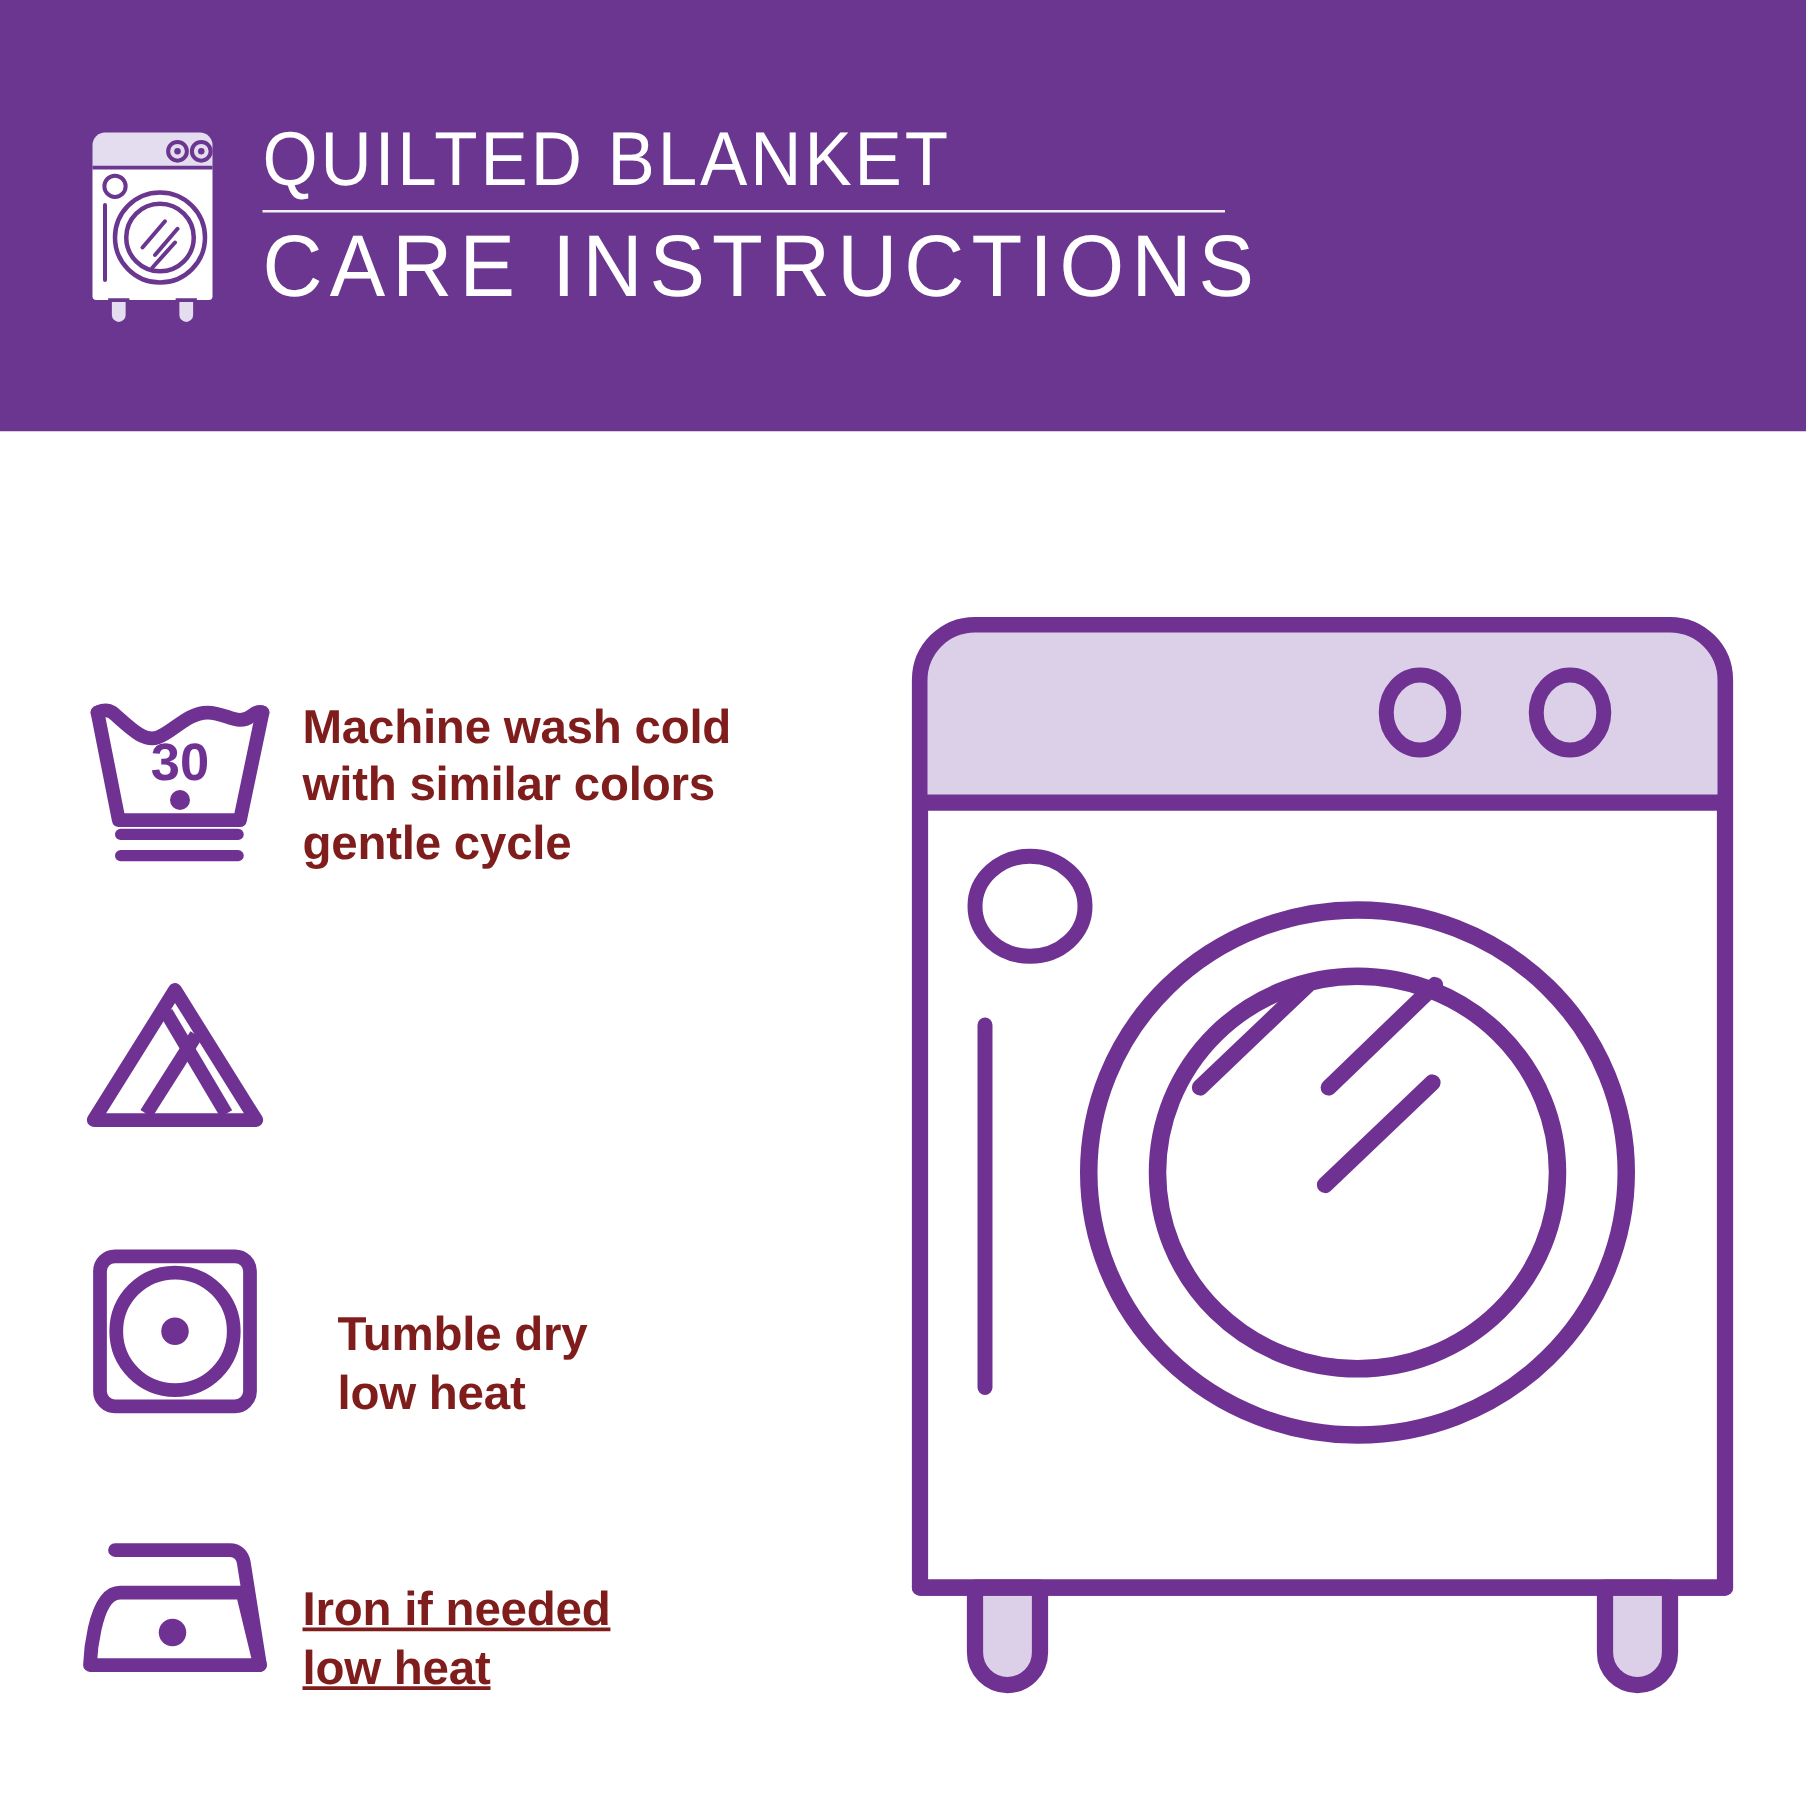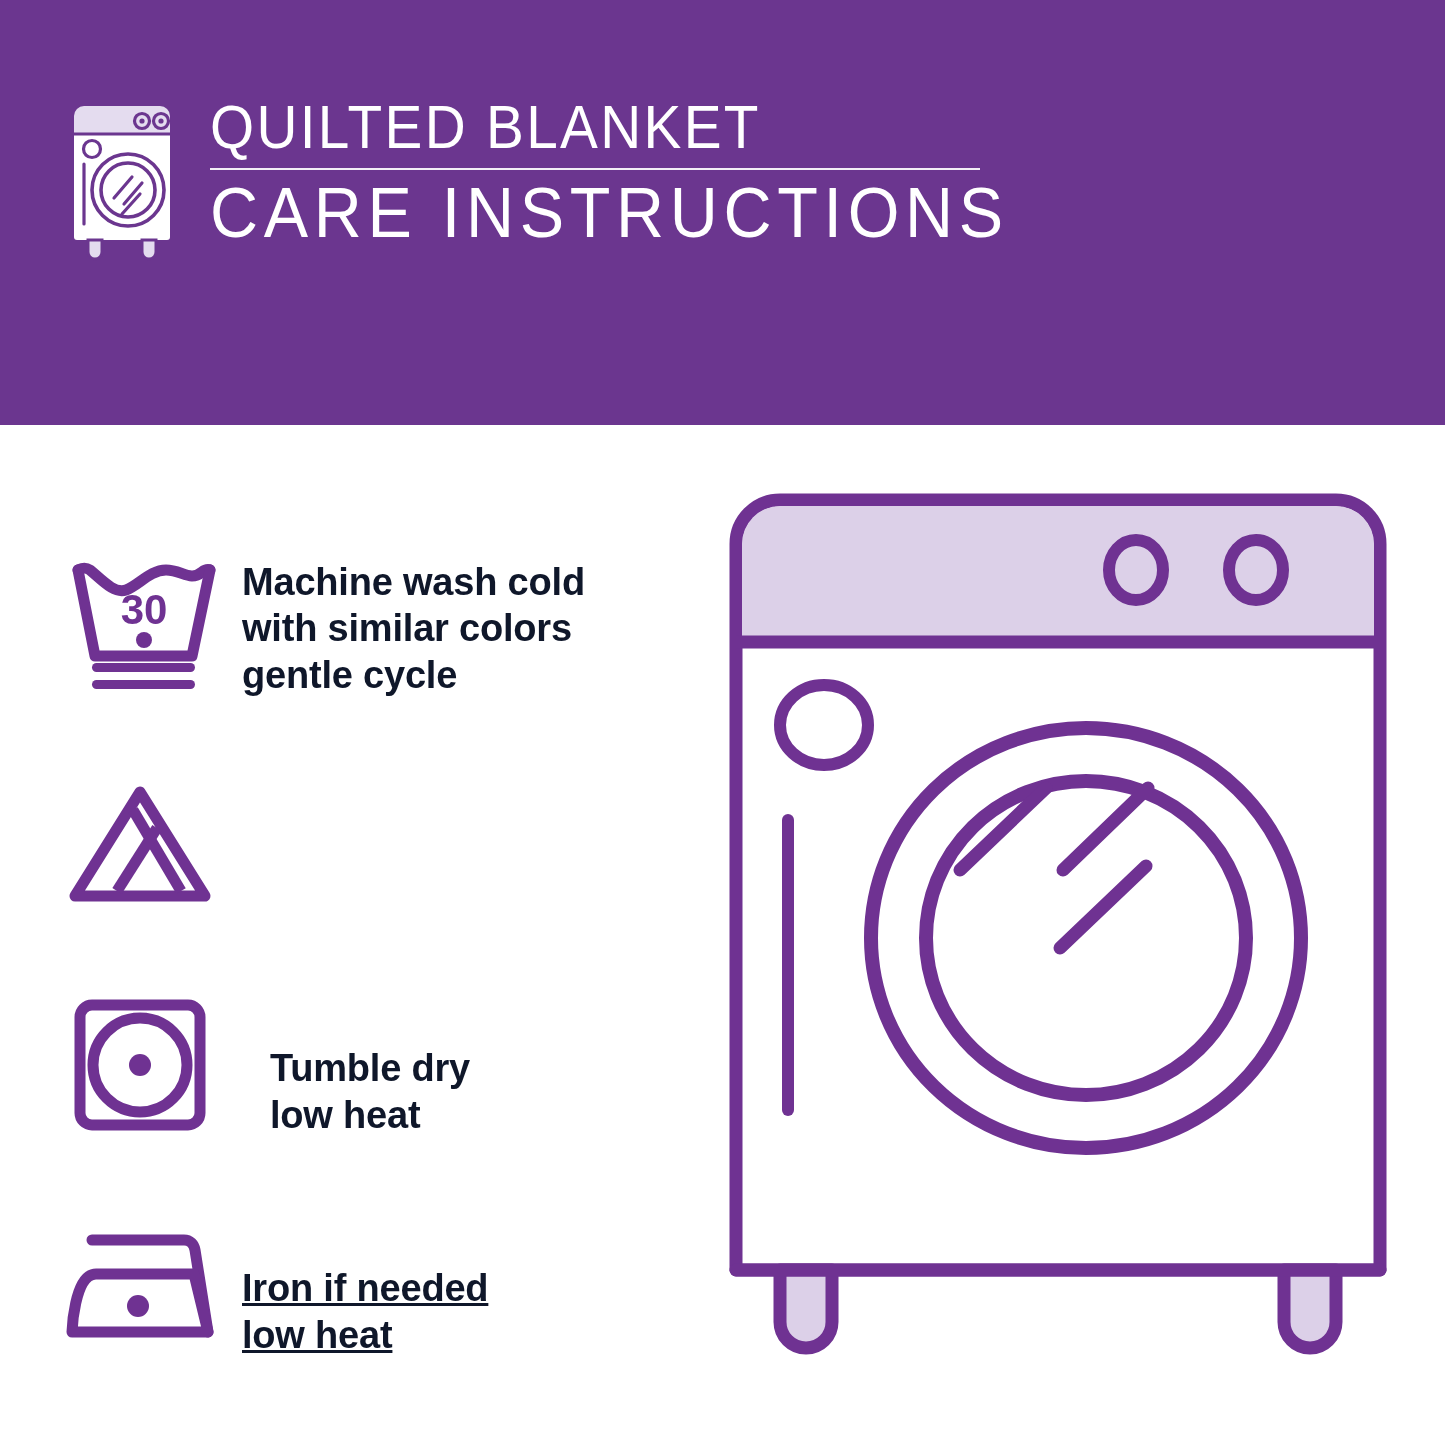--- a/index.html
+++ b/index.html
@@ -19,21 +19,21 @@
     height: 1445px;
     background: #ffffff;
   }
 
   
   .header {
     position: absolute;
     left: 0;
     top: 0;
     width: 1445px;
-    height: 425px;
+    height: 345px;
     background: #6B368F;
   }
 
   .header-inner {
     position: absolute;
     left: 62px;
     top: 96px;
     display: flex;
     align-items: flex-start;
   }
@@ -99,21 +99,21 @@
 
   .instruction-icon {
     width: 180px;
     flex: 0 0 180px;
     display: flex;
     align-items: flex-start;
     justify-content: flex-start;
   }
 
   .instruction-text {
-    color: #0f172a;
+    color: #7f1d1d;
     font-family: "Liberation Sans", sans-serif;
     font-size: 38px;
     font-weight: 700;
     line-height: 1.22;
     letter-spacing: -0.2px;
     padding-top: 24px;
     white-space: pre-line;
   }
 
   .row-wash  .instruction-text { padding-top: 26px; }

